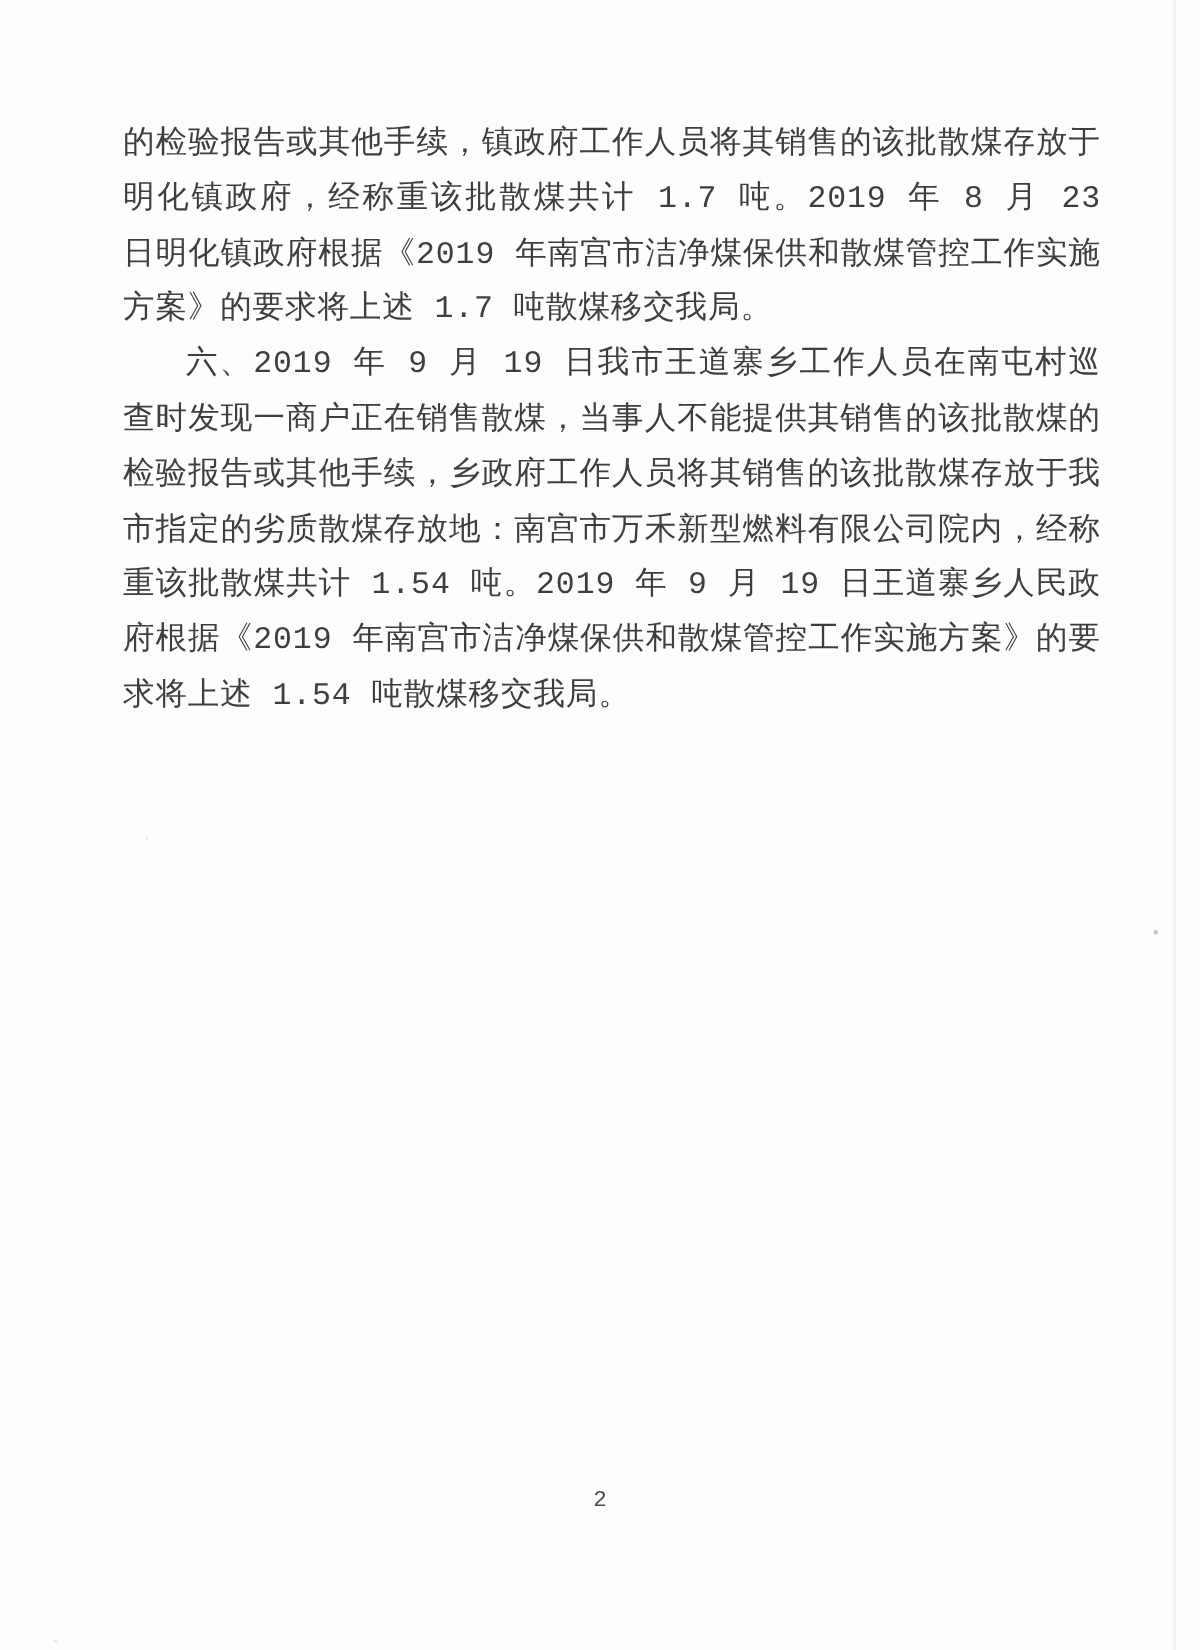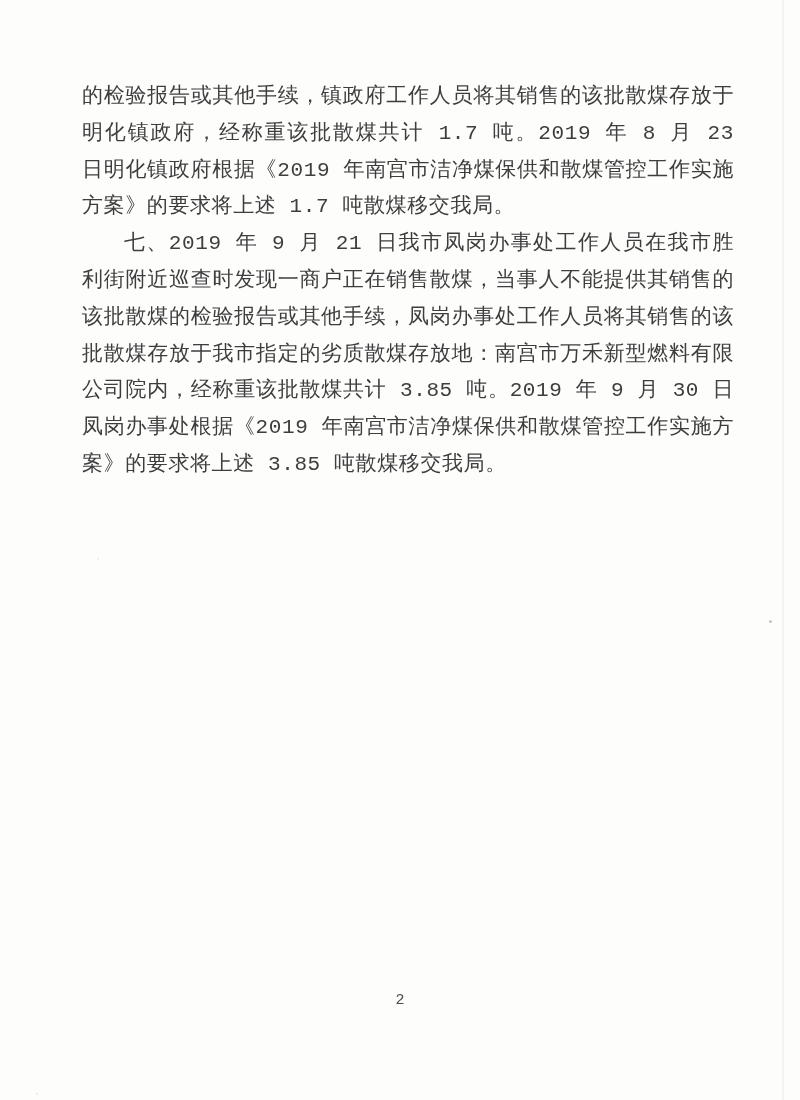--- a/index.html
+++ b/index.html
@@ -61,21 +61,21 @@
   .speck.s1 { left: 769px; top: 620px; width: 3px; height: 3px; }
   .speck.s2 { left: 36px;  top: 1093px; width: 2px; height: 2px; opacity: .4; }
   .speck.s3 { left: 97px;  top: 558px; width: 2px; height: 2px; opacity: .3; }
 </style>
 </head>
 <body>
 
 <div class="page" style="background: rgb(253, 253, 252);">
   <div class="content" id="paragraphs" style="color: rgb(62, 62, 62);">
       <p class="para">的检验报告或其他手续，镇政府工作人员将其销售的该批散煤存放于明化镇政府，经称重该批散煤共计 1.7 吨。2019 年 8 月 23 日明化镇政府根据《2019 年南宫市洁净煤保供和散煤管控工作实施方案》的要求将上述 1.7 吨散煤移交我局。</p>
-      <p class="para indent">七、2019 年 9 月 21 日我市凤岗办事处工作人员在我市胜利街附近巡查时发现一商户正在销售散煤，当事人不能提供其销售的该批散煤的检验报告或其他手续，凤岗办事处工作人员将其销售的该批散煤存放于我市指定的劣质散煤存放地：南宫市万禾新型燃料有限公司院内，经称重该批散煤共计 3.85 吨。2019 年 9 月 30 日凤岗办事处根据《2019 年南宫市洁净煤保供和散煤管控工作实施方案》的要求将上述 3.85 吨散煤移交我局。</p>
+      <p class="para indent">六、2019 年 9 月 19 日我市王道寨乡工作人员在南屯村巡查时发现一商户正在销售散煤，当事人不能提供其销售的该批散煤的检验报告或其他手续，乡政府工作人员将其销售的该批散煤存放于我市指定的劣质散煤存放地：南宫市万禾新型燃料有限公司院内，经称重该批散煤共计 1.54 吨。2019 年 9 月 19 日王道寨乡人民政府根据《2019 年南宫市洁净煤保供和散煤管控工作实施方案》的要求将上述 1.54 吨散煤移交我局。</p>
     </div>
 
   <div class="page-number">2</div>
 
   <div class="scan-line"></div>
   <div class="speck s1"></div>
   <div class="speck s2"></div>
   <div class="speck s3"></div>
 </div>
 

